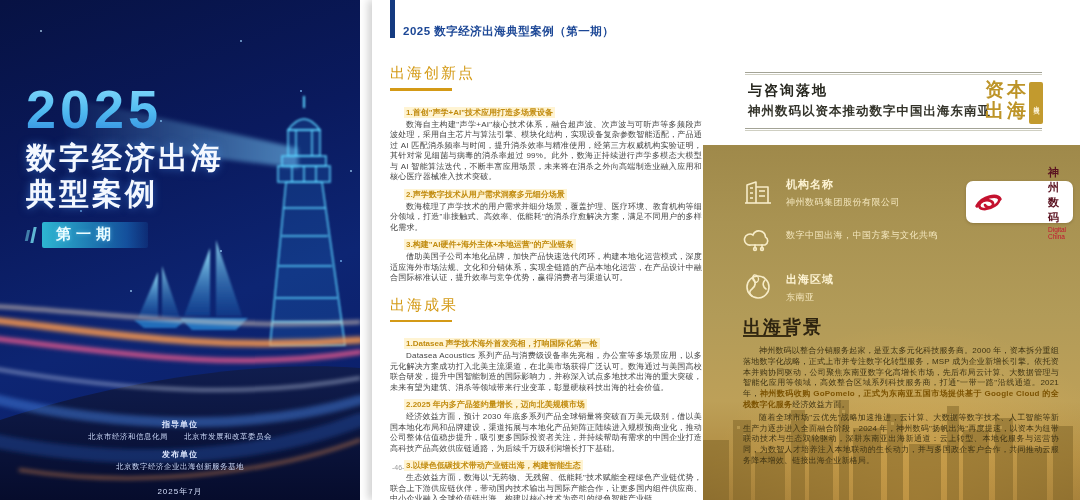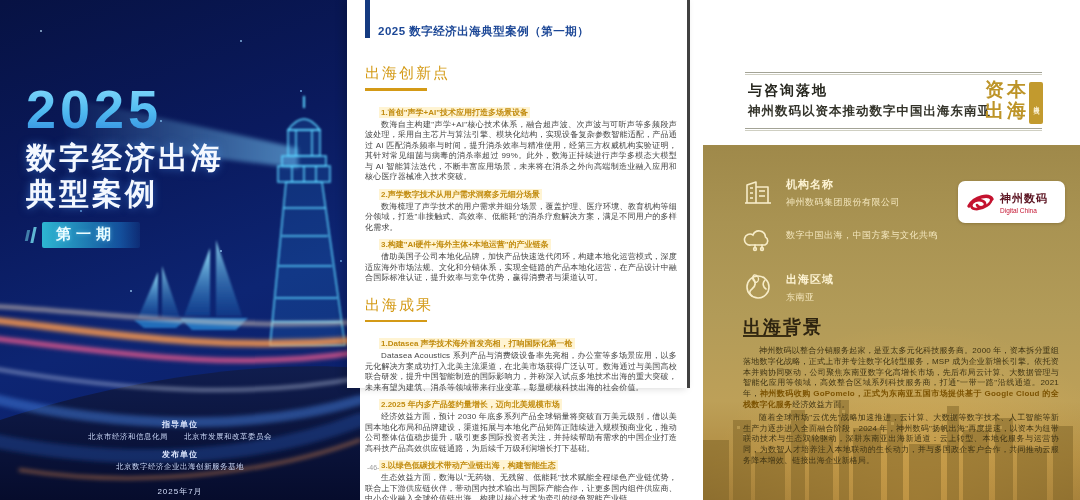--- a/index.html
+++ b/index.html
@@ -16,31 +16,31 @@
   .cover-art { position:absolute; left:0; top:0; }
   .cover-year { position:absolute; left:26px; top:78px; font-size:54px; font-weight:bold; letter-spacing:4px;
            color:#4fc0f2; background:linear-gradient(180deg,#8fe0ff 0%,#4fb9f0 55%,#2e86dd 100%);
            -webkit-background-clip:text; background-clip:text; -webkit-text-fill-color:transparent; }
   .cover-title { position:absolute; left:26px; color:#f4f8ff; font-weight:bold; font-size:30px; letter-spacing:3px;
            text-shadow:0 0 8px rgba(80,160,255,.55); }
   .t1 { top:138px; } .t2 { top:174px; }
   .issue-wrap { position:absolute; left:26px; top:222px; display:flex; align-items:center; }
   .issue-tick { width:3px; height:16px; margin-right:3px; background:#6fd2e8; transform:skewX(-12deg); opacity:.85; }
   .issue-tick.short { height:11px; opacity:.55; }
-  .issue-badge { margin-left:4px; padding:3px 24px 4px 14px; font-size:15px; font-weight:bold; letter-spacing:5px; color:#eafcff;
+  .issue-badge { margin-left:4px; padding:3px 32px 4px 14px; font-size:15px; font-weight:bold; letter-spacing:5px; color:#eafcff;
            background:linear-gradient(90deg,rgba(47,190,216,.95) 0%,rgba(27,120,200,.55) 80%,rgba(27,120,200,.15) 100%);
            border-radius:2px; text-shadow:0 0 4px rgba(120,220,255,.6); }
   .cover-footer { position:absolute; left:0; right:0; top:419px; text-align:center; color:#dfe8ff; }
   .cf-label { font-size:8px; font-weight:bold; letter-spacing:1px; }
   .cf-orgs  { font-size:7.5px; margin-top:2px; color:#c9d6f5; letter-spacing:.5px; }
   .cf-gap   { margin-top:7px; }
   .cf-date  { margin-top:14px; font-size:8px; letter-spacing:1px; color:#d4defa; }
 
   
-  .page-mid { position:absolute; left:347px; top:0; width:343px; height:388px; background:#ffffff;
+  .page-mid { position:absolute; left:372px; top:0; width:343px; height:500px; background:#ffffff;
               border-right:3px solid #404040; box-shadow:-4px 0 8px rgba(0,0,0,.18); }
   .mid-topbar { position:absolute; left:18px; top:0; width:5px; height:38px; background:#143a80; }
   .mid-header { position:absolute; left:31px; top:24px; font-size:11.5px; font-weight:bold; color:#1c4796; letter-spacing:.5px; }
   .mid-flow { position:absolute; left:18px; top:64px; width:312px; }
   .sec-head { font-size:15px; font-weight:normal; color:#d49a16; letter-spacing:2px; }
   .sec-rule { width:62px; height:2.5px; background:#d49a16; margin:5px 0 10px 0; }
   .item-head { font-size:8px; font-weight:bold; color:#c28c10; margin:3px 0 2px 14px;
                background:rgba(255,226,140,.38); display:inline-block; padding:0 2px; }
   .item-body { font-size:8px; line-height:10.5px; color:#454545; text-align:justify; text-indent:2em; letter-spacing:.2px; }
   .sec2-gap { margin-top:12px; }
@@ -59,22 +59,22 @@
   .gold-panel { position:absolute; left:0; top:145px; width:389px; height:355px; overflow:hidden;
                 background:linear-gradient(180deg,#9f894a 0%,#a99352 22%,#b29b58 48%,#bda058 72%,#b18d43 88%,#a07c38 100%); }
   .gold-glow { position:absolute; left:0; bottom:0; width:100%; height:180px;
                background:radial-gradient(ellipse at 55% 100%, rgba(255,196,90,.35) 0%, rgba(255,196,90,0) 70%); }
   .red-edge { position:absolute; left:0; top:145px; width:2.5px; height:355px; background:#d85348; }
   .info-item { position:absolute; left:40px; display:flex; }
   .ii-1 { top:32px; } .ii-2 { top:80px; } .ii-3 { top:127px; }
   .info-icon { width:30px; height:30px; margin-right:13px; flex:none; }
   .info-label { font-size:11px; font-weight:bold; color:#fdf3d3; letter-spacing:1px; }
   .info-value { font-size:9px; color:#f3e6bd; margin-top:4px; letter-spacing:.5px; }
-  .logo-card { position:absolute; left:255px; top:36px; width:107px; height:42px; background:#fff; border-radius:7px;
-               display:flex; align-items:center; padding:4px 7px; box-shadow:0 1px 3px rgba(60,40,0,.25); }
+  .logo-card { position:absolute; left:263px; top:36px; width:107px; height:42px; background:#fff; border-radius:7px;
+               display:flex; align-items:center; padding:4px 7px; box-shadow:0 1px 3px rgba(60,40,0,.25);gap:40px; }
   .logo-swirl { width:30px; height:30px; flex:none; margin-right:5px; }
   .logo-cn { font-size:11px; font-weight:bold; color:#5a1220; letter-spacing:1px; }
   .logo-en { font-size:6.5px; color:#c4122f; margin-top:1px; }
   .bg-head { position:absolute; left:40px; top:170px; font-size:18px; font-weight:bold; color:#2e2410; letter-spacing:2px; }
   .bg-rule { position:absolute; left:40px; top:190px; width:48px; height:2px; background:#3a2e12; }
   .bg-paras { position:absolute; left:40px; top:201px; width:316px; font-size:8px; line-height:10.8px;
               color:#3f3414; text-align:justify; letter-spacing:.2px; }
   .bg-paras p { text-indent:2em; margin-bottom:2px; }
   .bg-em { color:#7d5403; font-weight:bold; }
   .skyline { position:absolute; left:0; bottom:0; width:377px; height:130px; opacity:.5; }

